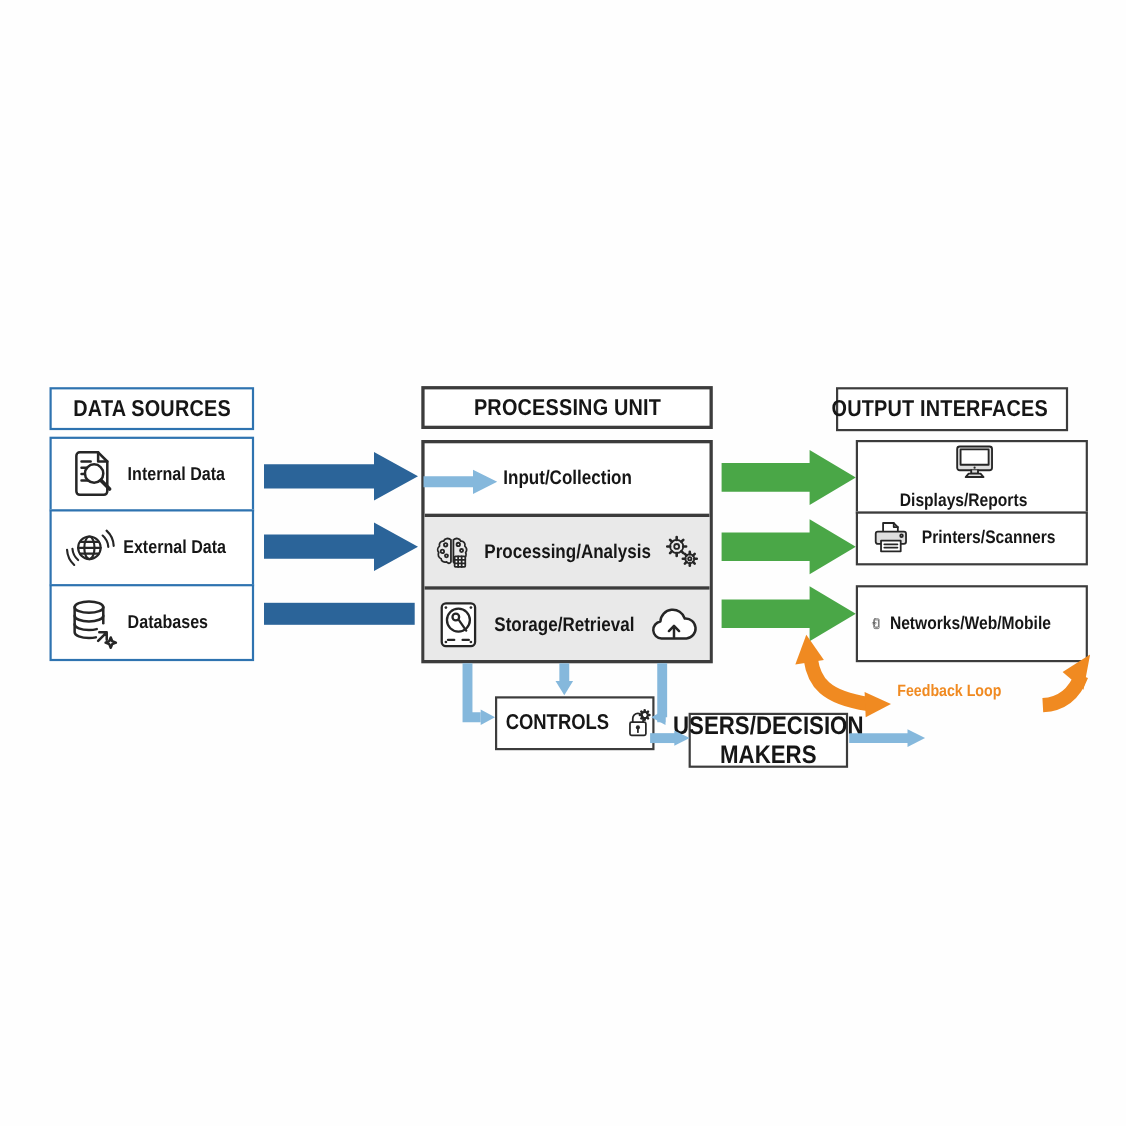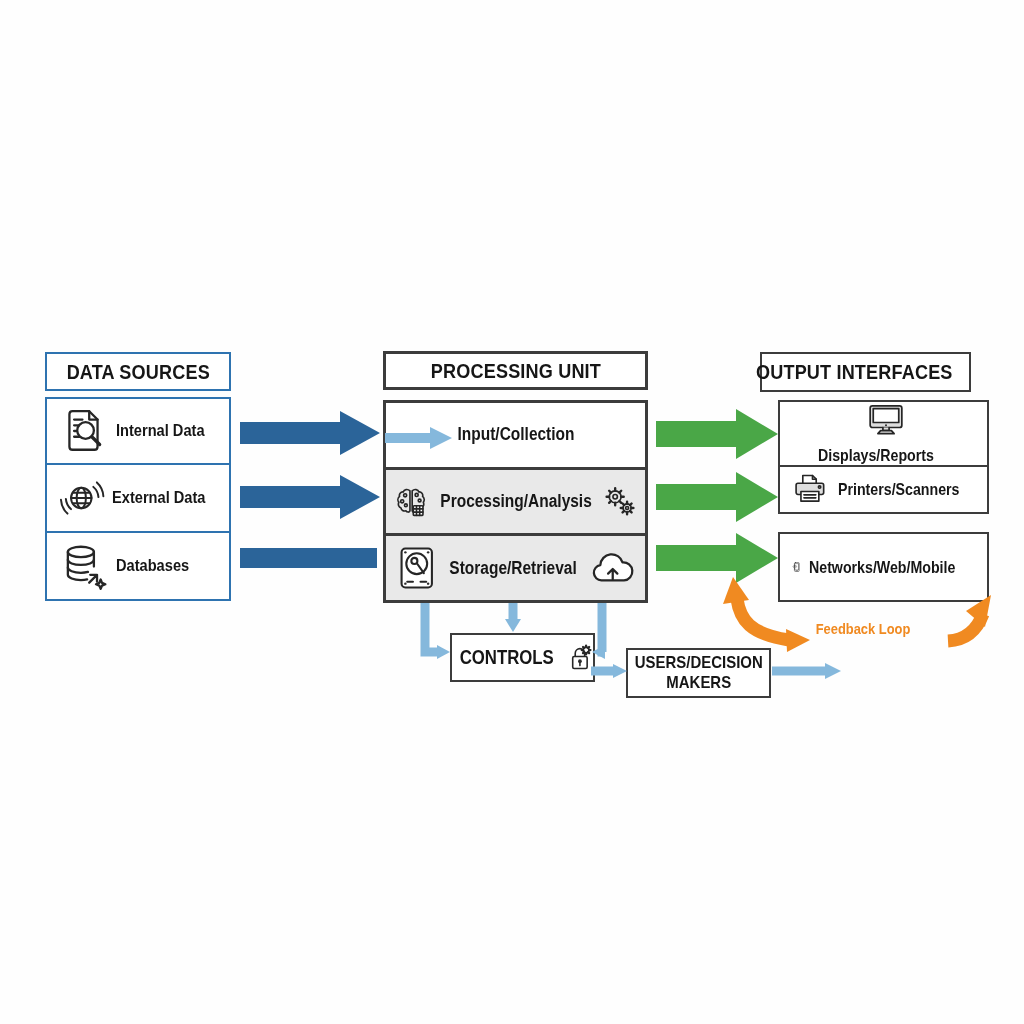--- a/index.html
+++ b/index.html
@@ -14,21 +14,21 @@
   .lbl{font-weight:700;font-size:17px;white-space:nowrap;}
   .ct{display:inline-block;transform:scaleX(.86);transform-origin:50% 50%;white-space:nowrap;}
   .cl{display:inline-block;transform:scaleX(.86);transform-origin:0 50%;white-space:nowrap;}
   .punit{display:flex;flex-direction:column;}
   .prow{flex:1;display:flex;align-items:center;padding:0 8px;box-sizing:border-box;}
   .prow + .prow{border-top:3px solid var(--border-dark);}
   .prow.gray{background:var(--row-gray);}
   .prow .mid{flex:1;text-align:center;font-weight:700;font-size:18px;}
   .outlbl{font-weight:700;font-size:16.5px;white-space:nowrap;}
   .users-box{display:flex;align-items:center;justify-content:center;text-align:center;
-             font-weight:700;font-size:17px;line-height:1.18;padding:2px 4px;}
+             font-weight:700;font-size:23px;line-height:1.18;padding:2px 4px;}
   .users-box span{display:inline-block;transform:scaleX(.88);}
   .ctrl{display:flex;align-items:center;justify-content:center;gap:7px;font-weight:700;font-size:19.5px;}
   .fb-label{position:absolute;left:808px;top:620px;color:var(--orange);font-weight:700;font-size:15px;}
   svg.ic *{stroke:#262626;fill:none;stroke-width:2.2;stroke-linecap:round;stroke-linejoin:round;}
   svg.ic .fw{fill:#fff;}
   svg.ic .fg{fill:#dedede;}
   svg.ic .fd{fill:#2b2b2b;stroke:none;}
   svg.ic .thick{stroke-width:3.2;}
   .overlay{position:absolute;left:0;top:0;pointer-events:none;}
   .overlay .dkb{fill:var(--dark-blue);}

